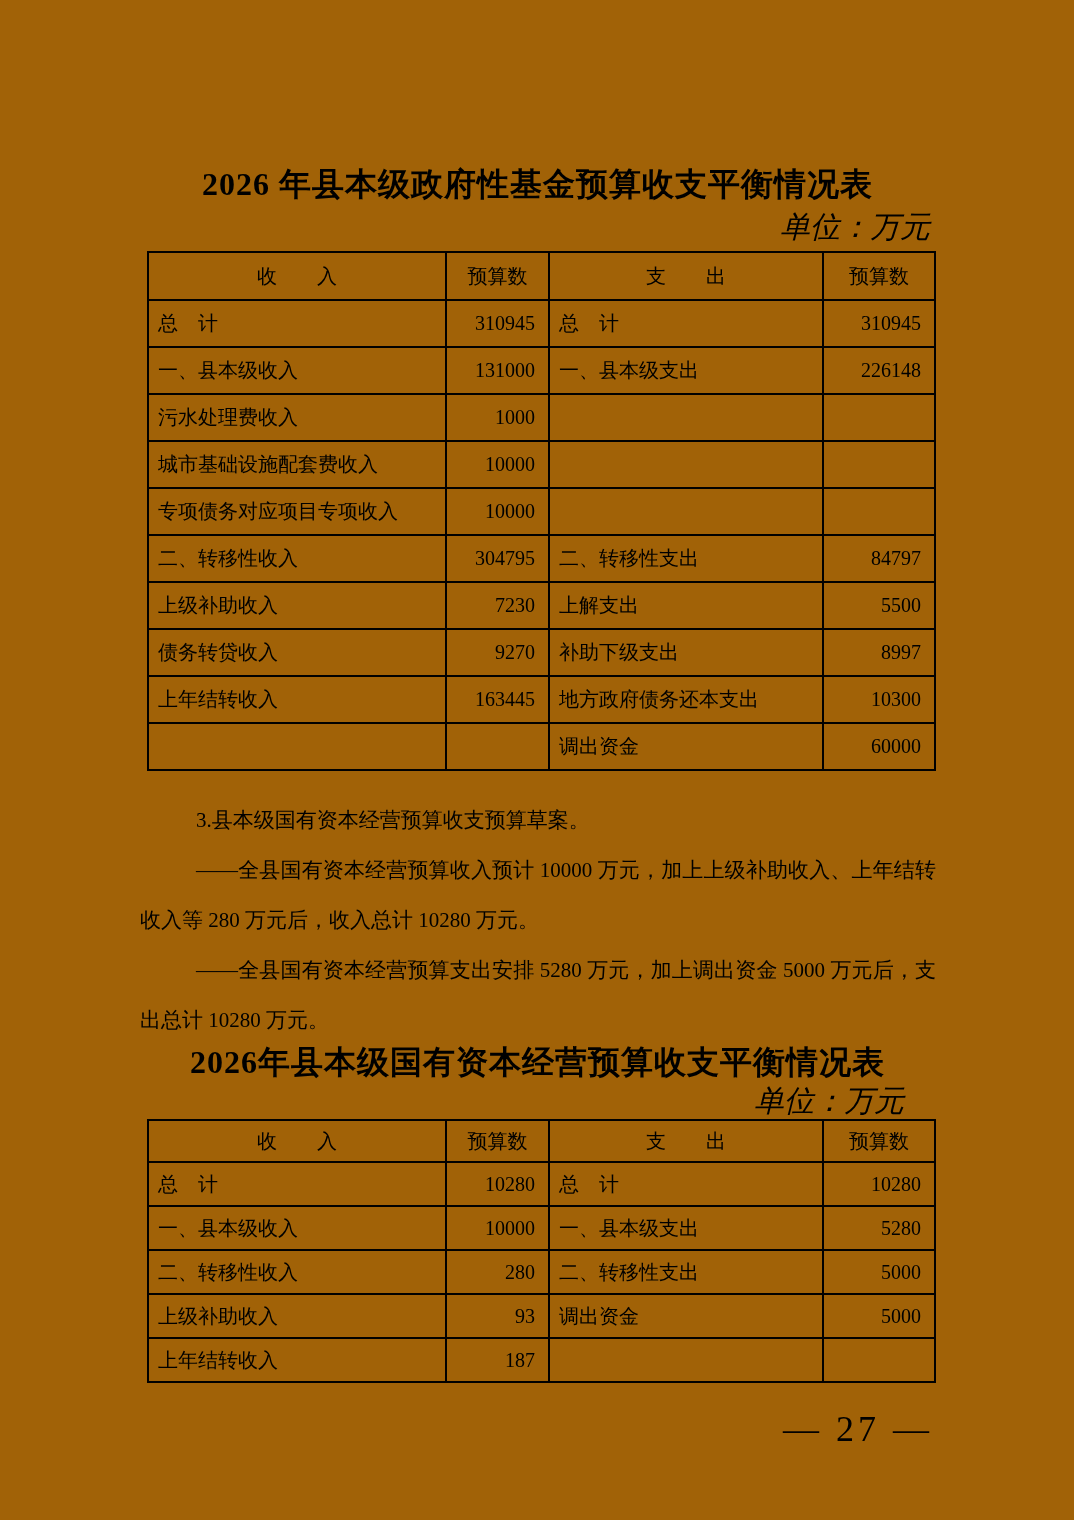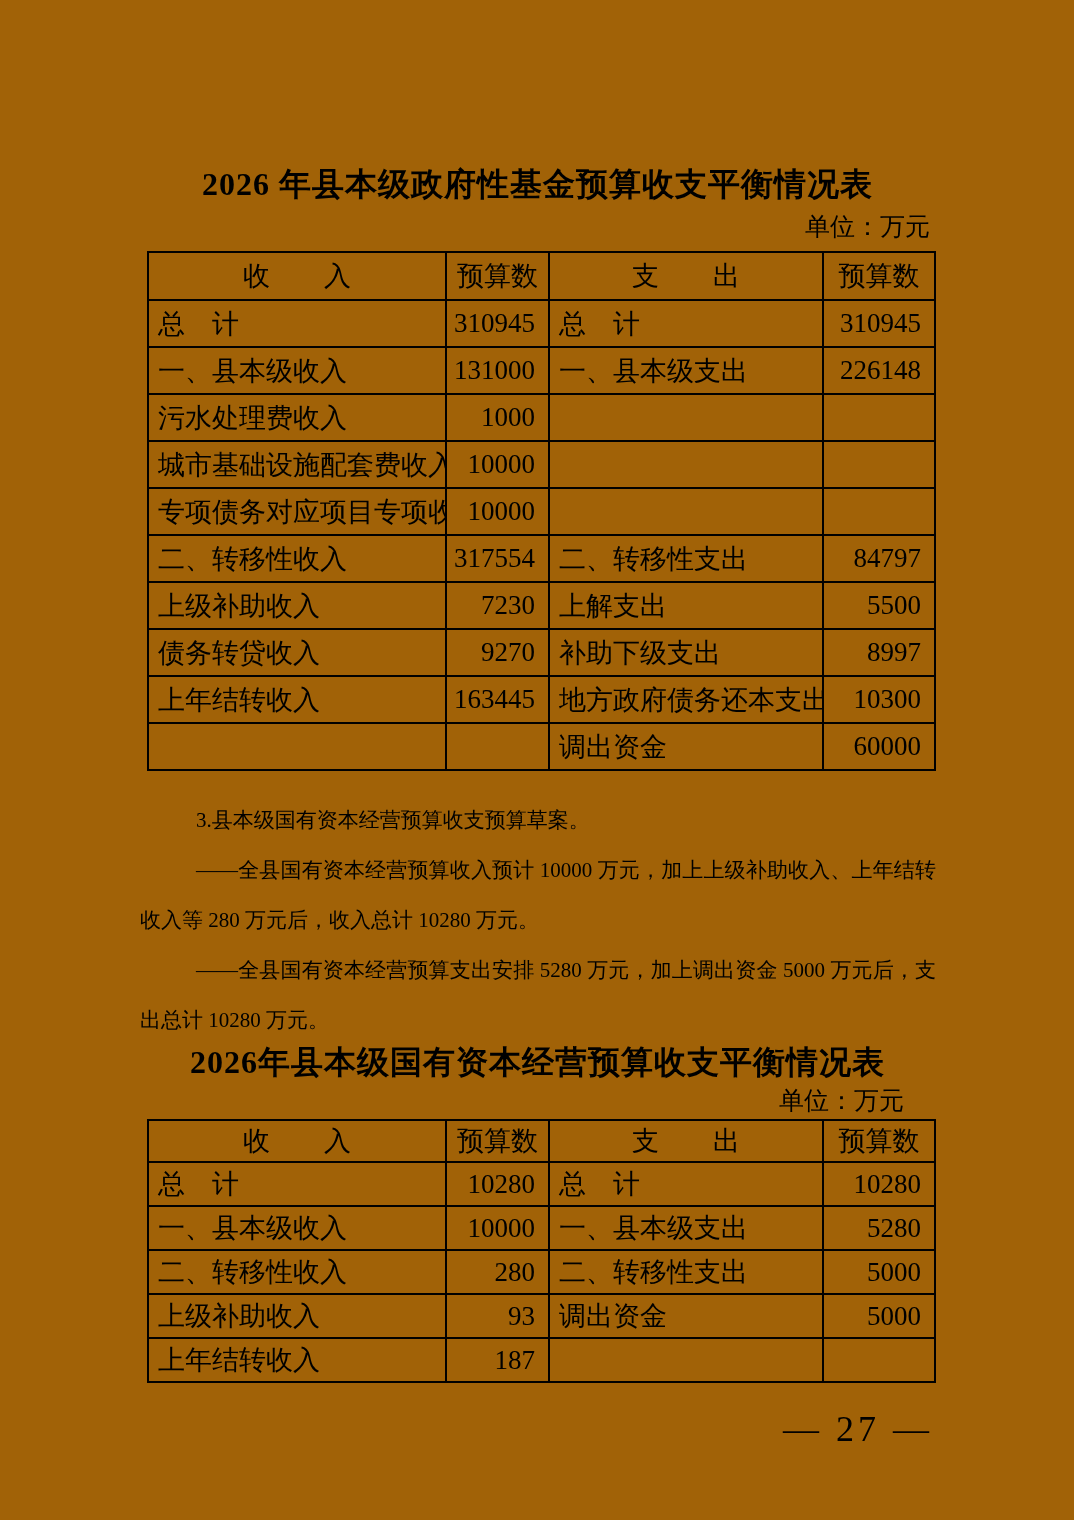--- a/index.html
+++ b/index.html
@@ -27,32 +27,33 @@
     letter-spacing: 1px;
     margin: 0;
   }
   #title1 { top: 164px; }
   #title2 { top: 1042px; }
   .unit-line {
     position: absolute;
     left: 140px;
     width: 790px;
     text-align: right;
-    font-size: 25px;
+    font-size: 30px;
     line-height: 30px;
+    font-style: italic;
   }
   #unit1 { top: 212px; }
   #unit2 { top: 1086px; padding-right: 26px; width: 764px; }
   table.budget-table {
     position: absolute;
     left: 147px;
     width: 787px;
     border-collapse: collapse;
     table-layout: fixed;
-    font-size: 27px;
+    font-size: 20px;
     border-radius: 6px;
   }
   #table1 { top: 251px; }
   #table2 { top: 1119px; }
   table.budget-table th,
   table.budget-table td {
     border: 2px solid #000000;
     font-weight: normal;
     vertical-align: middle;
     overflow: hidden;
@@ -146,21 +147,21 @@
           <td class="cell-num"></td>
         </tr>
         <tr>
           <td class="cell-label">专项债务对应项目专项收入</td>
           <td class="cell-num">10000</td>
           <td class="cell-label"></td>
           <td class="cell-num"></td>
         </tr>
         <tr>
           <td class="cell-label">二、转移性收入</td>
-          <td class="cell-num">317554</td>
+          <td class="cell-num">304795</td>
           <td class="cell-label">二、转移性支出</td>
           <td class="cell-num">84797</td>
         </tr>
         <tr>
           <td class="cell-label">上级补助收入</td>
           <td class="cell-num">7230</td>
           <td class="cell-label">上解支出</td>
           <td class="cell-num">5500</td>
         </tr>
         <tr>

